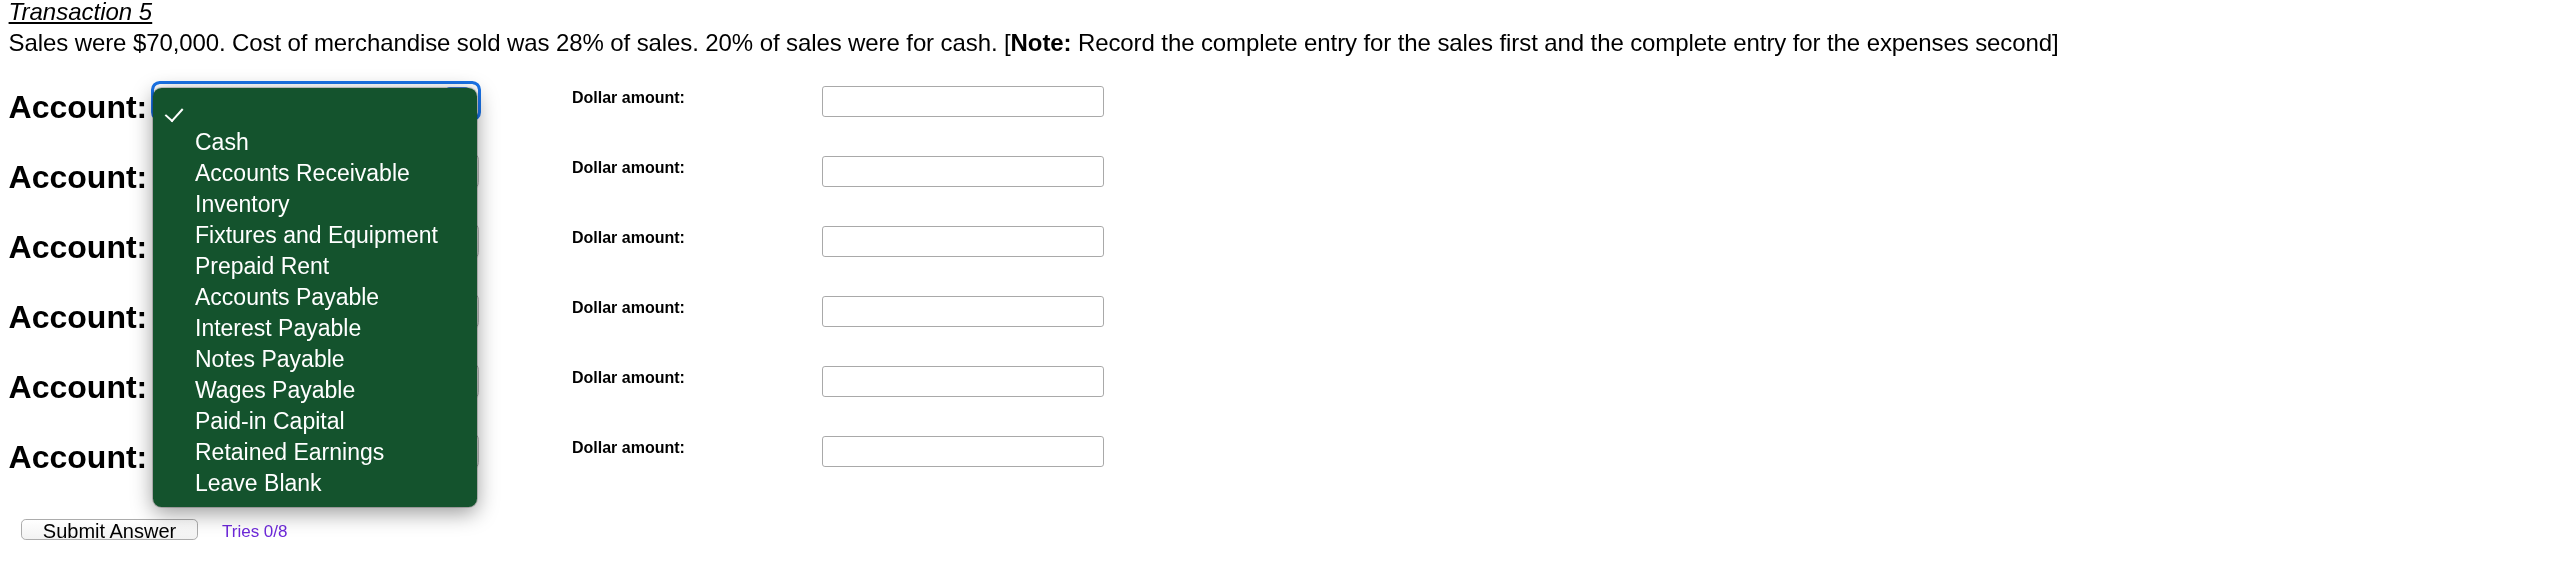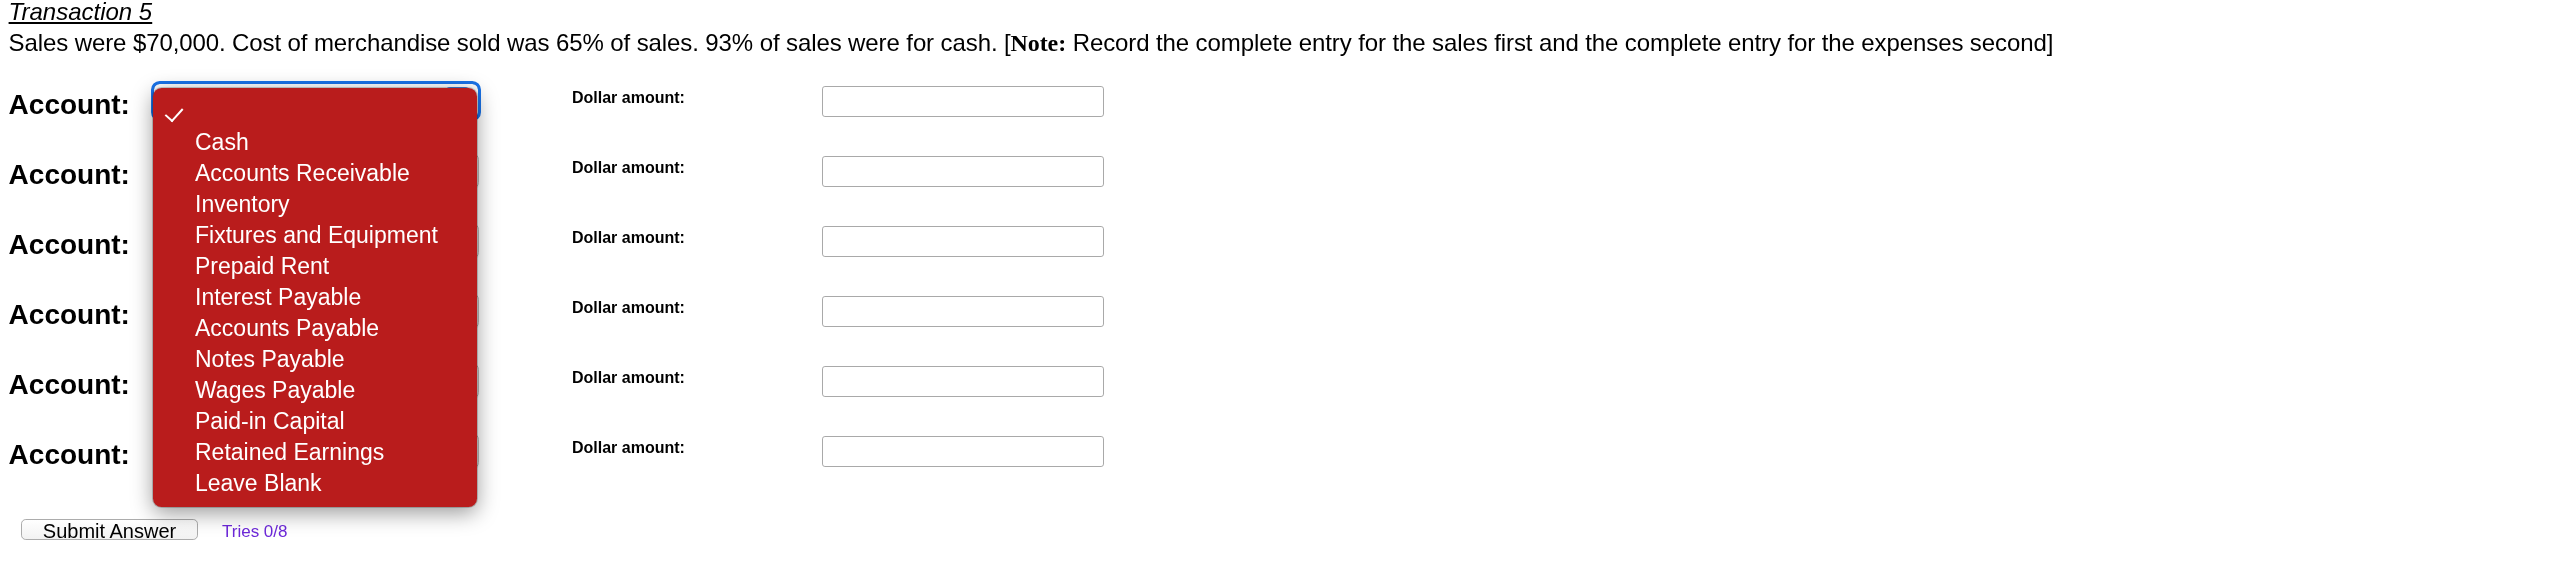--- a/index.html
+++ b/index.html
@@ -38,39 +38,39 @@
 
   .prompt {
     position: absolute;
     left: 8.6px;
     top: 29px;
     font-size: 24px;
     color: #000000;
     white-space: nowrap;
     letter-spacing: -0.1px;
   }
-  .prompt b { font-weight: 700; font-family: Liberation Serif, serif; }
+  .prompt b { font-weight: 700; }
 
   
   .rows {
     position: absolute;
     left: 0;
     top: 77px;
     width: 2576px;
   }
   .row {
     position: relative;
     height: 70px;
   }
 
   .account-label {
     position: absolute;
     left: 8.6px;
     top: 12.4px;
-    font-size: 28px;
+    font-size: 32px;
     font-weight: 700;
     color: #000000;
     white-space: nowrap;
   }
 
   
   .select-shell {
     position: absolute;
     left: 153px;
     top: 5.7px;
@@ -173,21 +173,21 @@
     color: #6d28d9;
     white-space: nowrap;
   }
 
   
   .menu {
     position: absolute;
     left: 153px;
     top: 88px;
     width: 324px;
-    background: #b91c1c;
+    background: #14532d;
     border-radius: 8.6px;
     box-shadow: 0 5.7px 21px rgba(0,0,0,0.40),
                 0 0 0 1px rgba(0,0,0,0.18);
     padding: 7.7px 0 8.6px 0;
     box-sizing: border-box;
     z-index: 50;
   }
   .menu-item {
     position: relative;
     height: 31px;
@@ -211,21 +211,21 @@
   }
 </style>
 </head>
 <body>
 
 <div class="page">
 
   <div class="transaction-title">Transaction 5</div>
 
   <div class="prompt">
-    <span>Sales were $70,000. Cost of merchandise sold was 65% of sales. 93% of sales were for cash. [</span><b>Note:</b><span> Record the complete entry for the sales first and the complete entry for the expenses second]</span>
+    <span>Sales were $70,000. Cost of merchandise sold was 28% of sales. 20% of sales were for cash. [</span><b>Note:</b><span> Record the complete entry for the sales first and the complete entry for the expenses second]</span>
   </div>
 
   <div class="rows">
 
     <div class="row">
       <span class="account-label">Account:</span>
       <div class="select-shell focused">
         <div class="select-arrow"></div>
       </div>
       <span class="dollar-label">Dollar amount:</span>
@@ -279,22 +279,22 @@
 
   </div>
 
   <div class="menu" id="dropdown-menu">
       <div class="menu-item checked"></div>
       <div class="menu-item">Cash</div>
       <div class="menu-item">Accounts Receivable</div>
       <div class="menu-item">Inventory</div>
       <div class="menu-item">Fixtures and Equipment</div>
       <div class="menu-item">Prepaid Rent</div>
+      <div class="menu-item">Accounts Payable</div>
       <div class="menu-item">Interest Payable</div>
-      <div class="menu-item">Accounts Payable</div>
       <div class="menu-item">Notes Payable</div>
       <div class="menu-item">Wages Payable</div>
       <div class="menu-item">Paid-in Capital</div>
       <div class="menu-item">Retained Earnings</div>
       <div class="menu-item">Leave Blank</div>
     </div>
 
   <div class="footer">
     <button class="submit-button">Submit Answer</button>
     <span class="tries">Tries 0/8</span>

